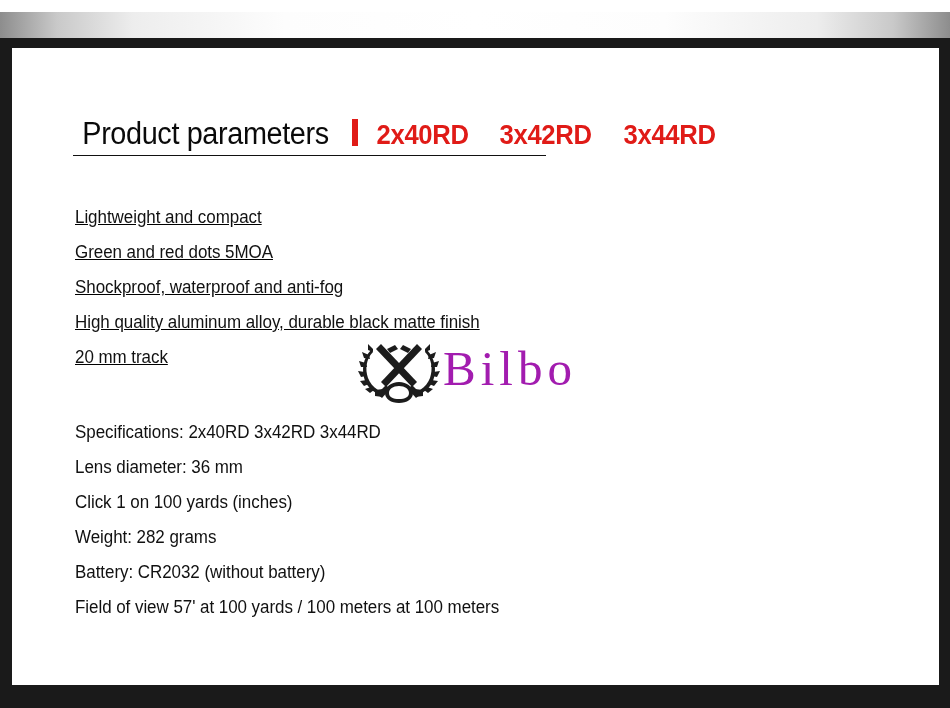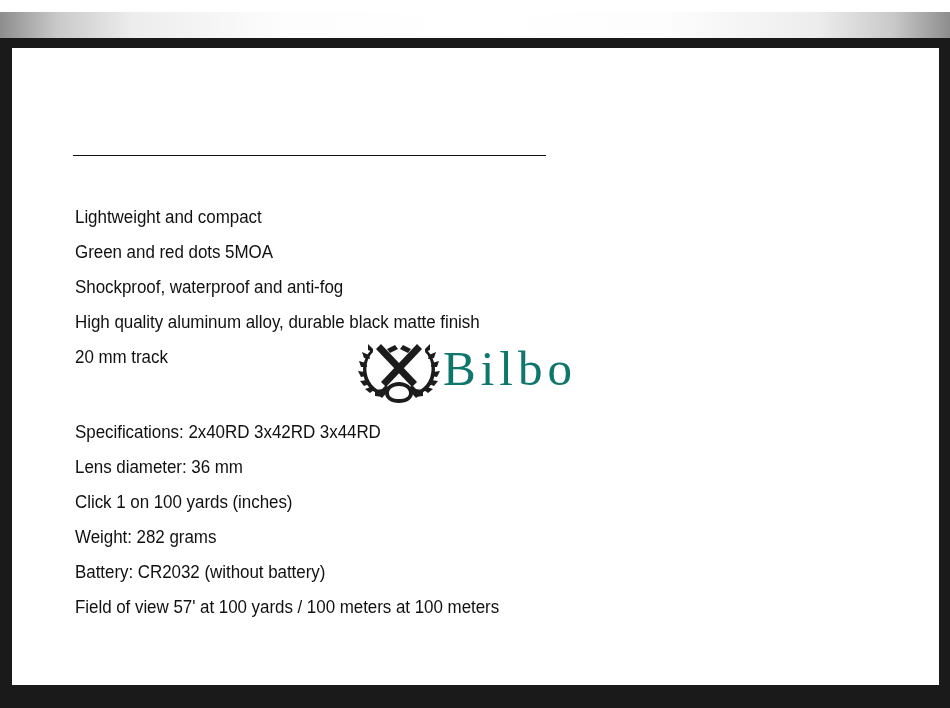--- a/index.html
+++ b/index.html
@@ -123,21 +123,21 @@
     width: 473px;
     height: 1px;
     background: #111111;
   }
 
   
   .spec-block {
     position: absolute;
     left: 63px;
   }
-  .spec-block.block-features { top: 152px; }
+  .spec-block.block-features { top: 152px; text-decoration: underline; }
   .spec-block.block-details  { top: 367px; }
 
   .spec-line {
     font-size: 17.5px;
     line-height: 35px;
     color: #111111;
     white-space: nowrap;
     letter-spacing: -0.05px;
     transform: scaleX(0.97);
     transform-origin: left center;
@@ -155,21 +155,21 @@
     pointer-events: none;
   }
   .watermark-emblem {
     width: 84px;
     height: 66px;
     flex: none;
   }
   .watermark-text {
     font-family: "Liberation Serif", serif;
     font-size: 49px;
-    color: #0f766e;
+    color: #a21caf;
     letter-spacing: 5px;
     line-height: 1;
     margin-left: 2px;
     position: relative;
     top: -3px;
   }
 </style>
 </head>
 <body>
 
@@ -177,20 +177,27 @@
 
   <div class="top-gloss">
     <div class="top-gloss-band"></div>
   </div>
 
   <div class="frame">
     <div class="frame-inner">
 
       <div class="content">
 
+        <div class="heading-row">
+          <span class="heading-title">Product parameters</span>
+          <span class="heading-bar"></span>
+          <span class="heading-variant">2x40RD</span>
+          <span class="heading-variant">3x42RD</span>
+          <span class="heading-variant">3x44RD</span>
+        </div>
         <div class="heading-rule"></div>
 
         <div class="spec-block block-features">
           <div class="spec-line">Lightweight and compact</div>
           <div class="spec-line">Green and red dots 5MOA</div>
           <div class="spec-line">Shockproof, waterproof and anti-fog</div>
           <div class="spec-line">High quality aluminum alloy, durable black matte finish</div>
           <div class="spec-line">20 mm track</div>
         </div>
 

